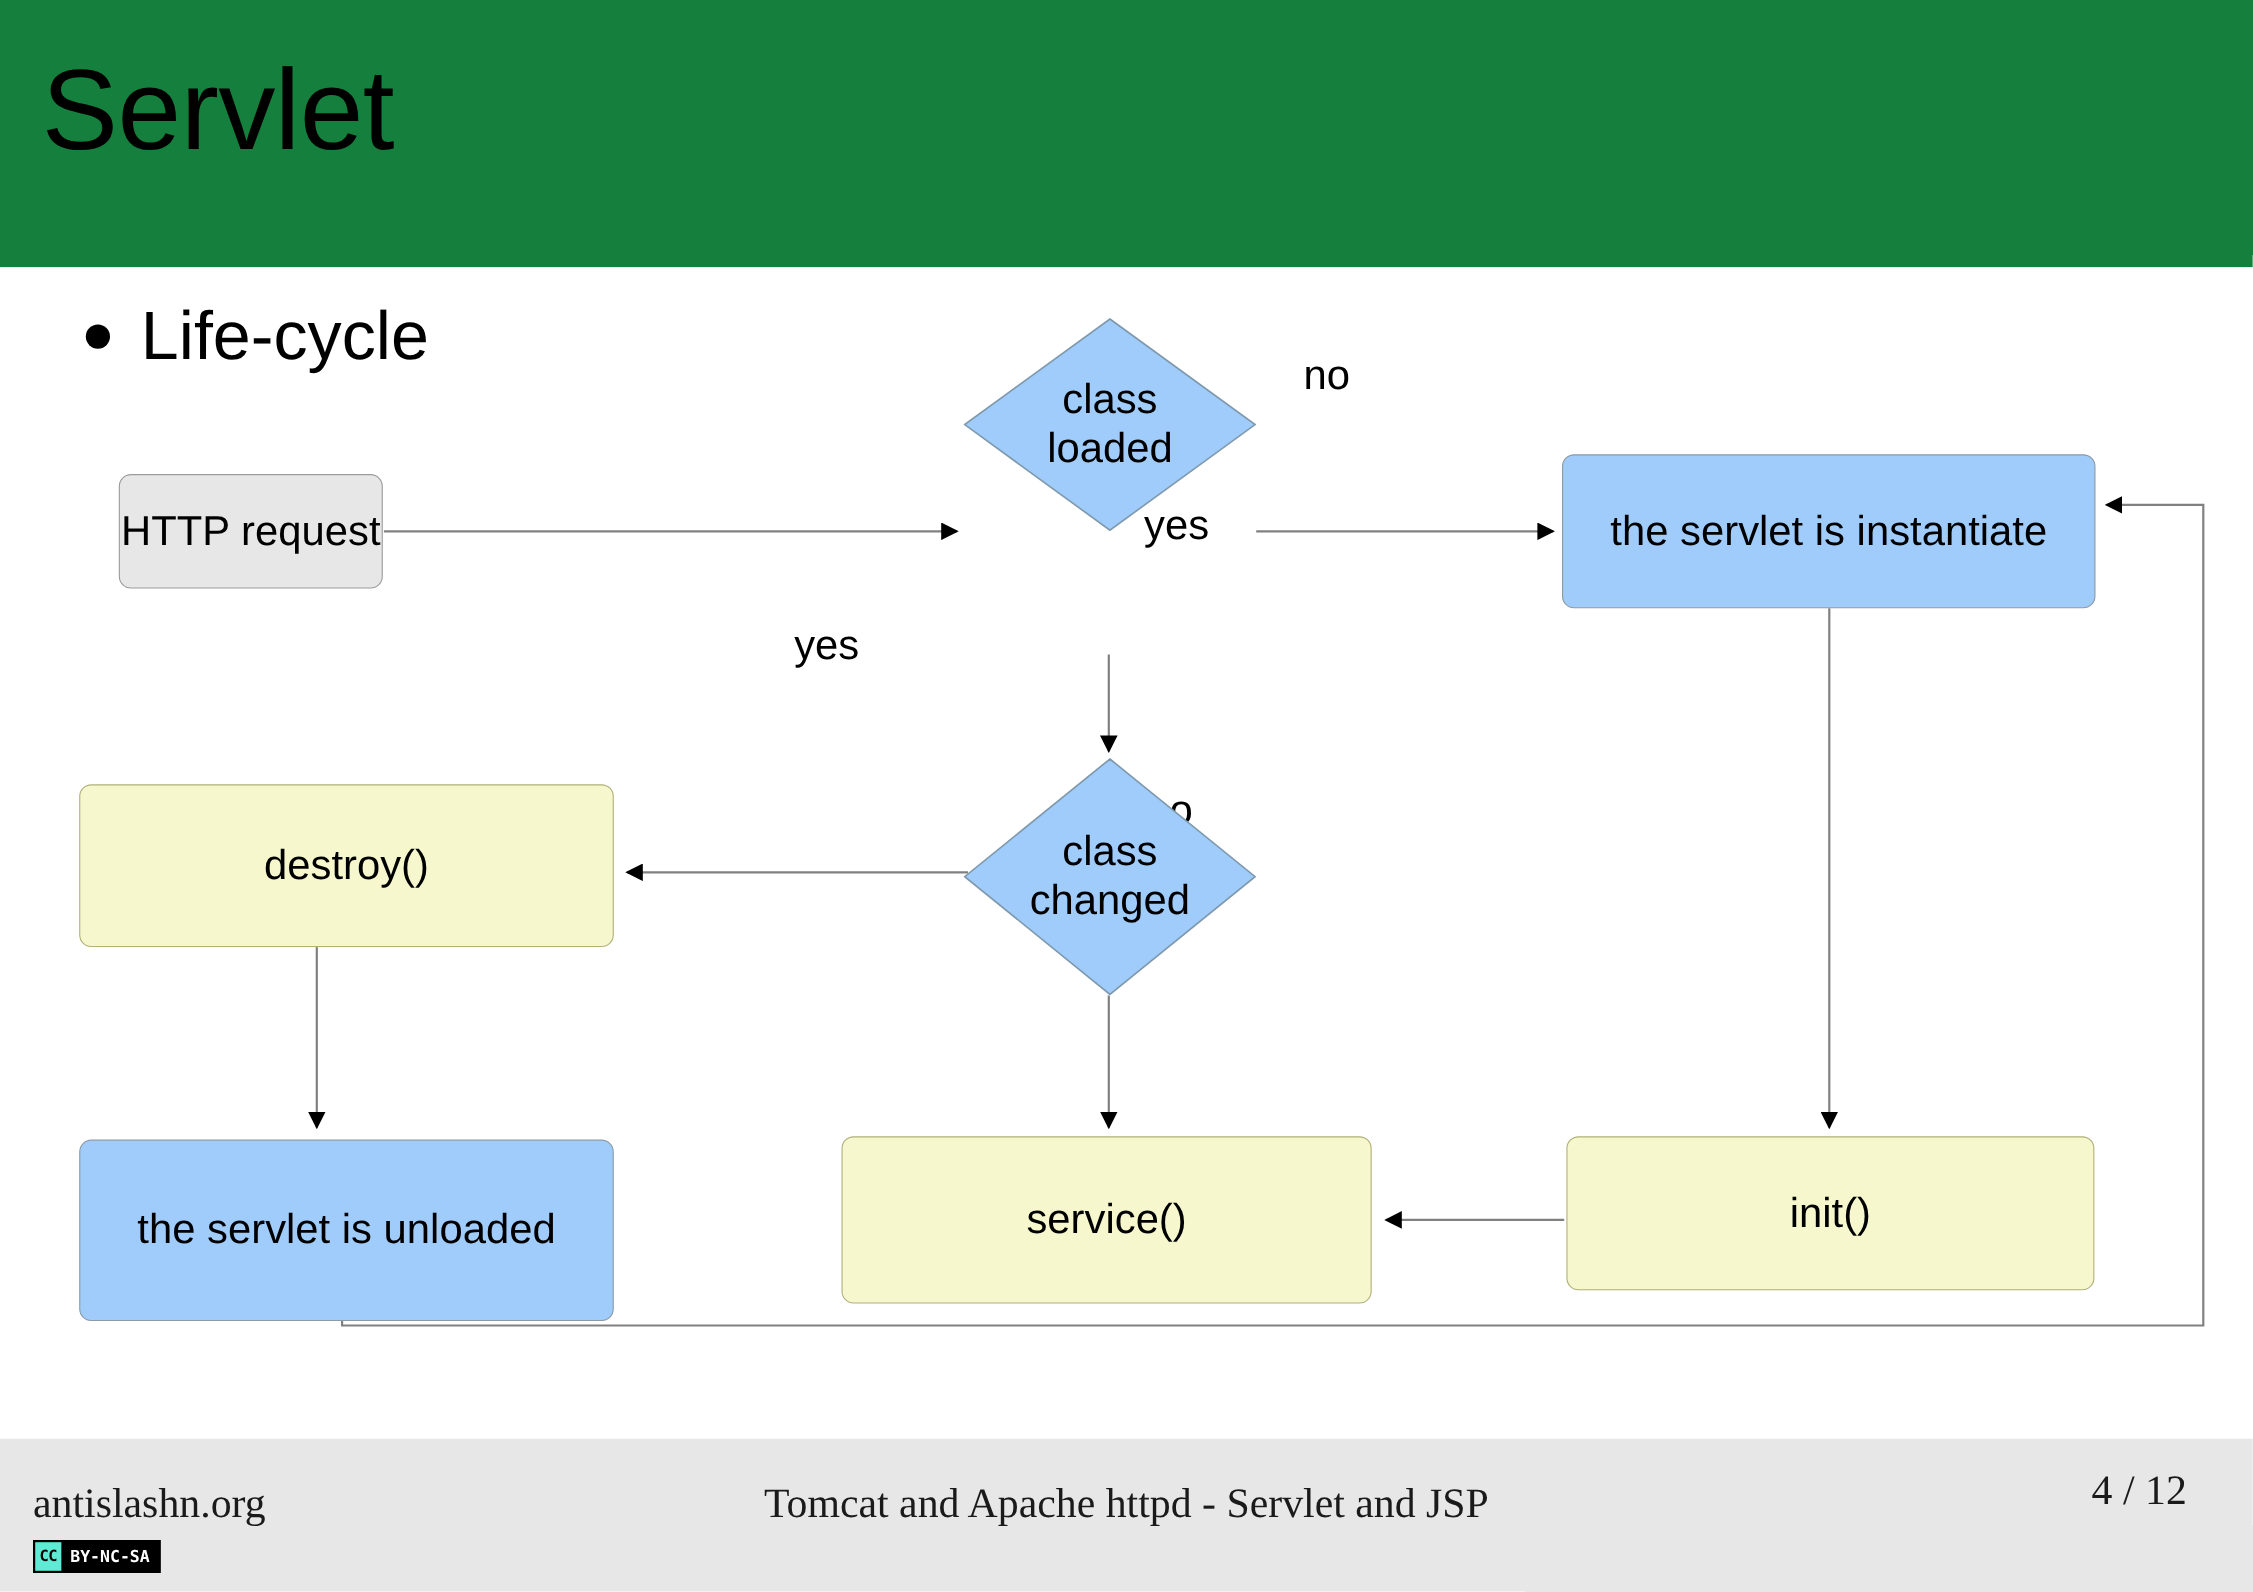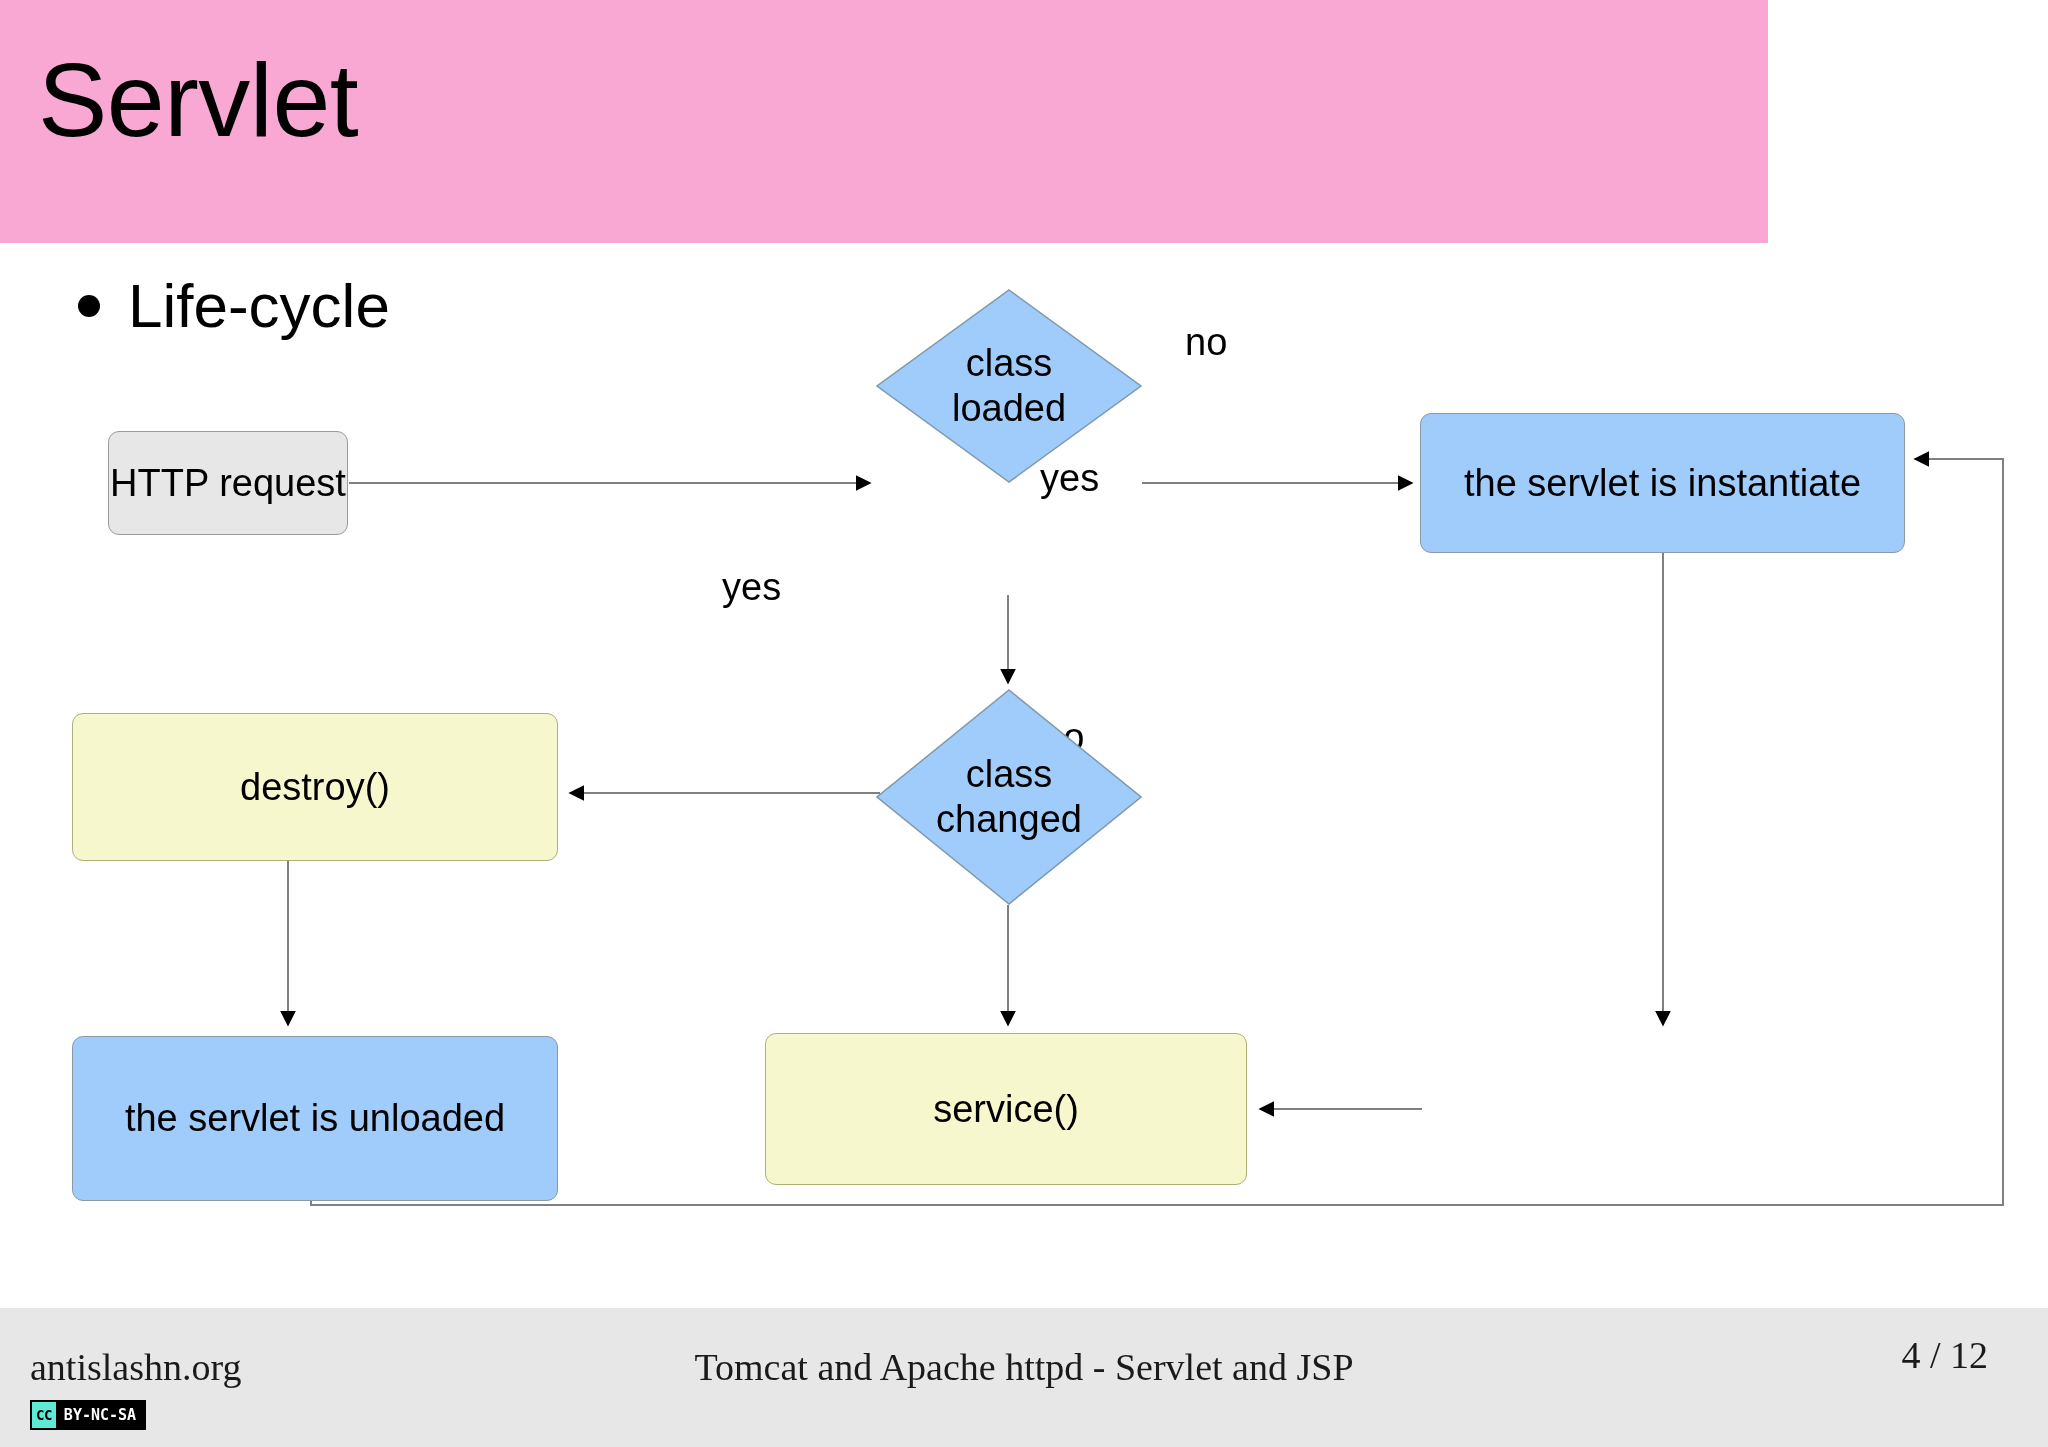--- a/index.html
+++ b/index.html
@@ -12,23 +12,23 @@
     height: 1447px;
     position: relative;
     overflow: hidden;
     font-family: "Liberation Sans", sans-serif;
   }
 
   
   .slide-header {
     position: absolute;
     left: 0; top: 0;
-    width: 1768px;
+    width: 2048px;
     height: 243px;
-    background: #f9a8d4;
+    background: #15803d;
   }
   .slide-title {
     position: absolute;
     left: 38px;
     top: 48px;
     font-size: 104px;
     line-height: 1.0;
     color: #000000;
     font-family: "Liberation Sans", sans-serif;
     letter-spacing: -0.5px;
@@ -258,20 +258,23 @@
     </div>
 
     <div class="node rect yellow" style="left:765px; top:790px; width:482px; height:152px;">
       <span>service()</span>
     </div>
 
     <div class="node rect blue" style="left:72px; top:793px; width:486px; height:165px;">
       <span>the servlet is unloaded</span>
     </div>
 
+    <div class="node rect yellow" style="left:1424px; top:790px; width:480px; height:140px;">
+      <span>init()</span>
+    </div>
 
   </div>
 </div>
 
 <div class="slide-footer">
   <div class="footer-left">antislashn.org</div>
   <div class="footer-center">Tomcat and Apache httpd - Servlet and JSP</div>
   <div class="footer-right">4 / 12</div>
 
   <div class="cc-badge">

